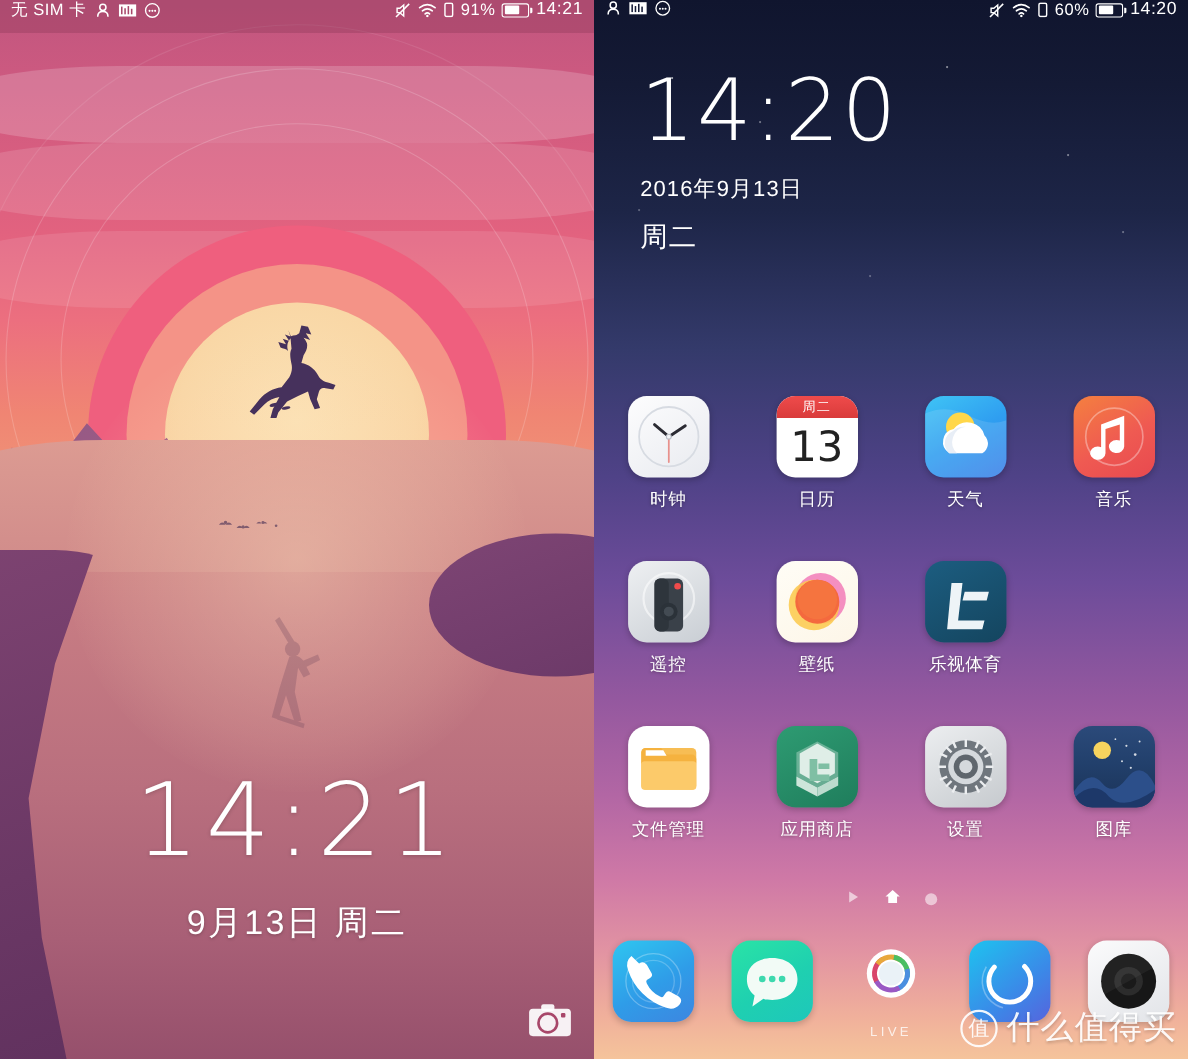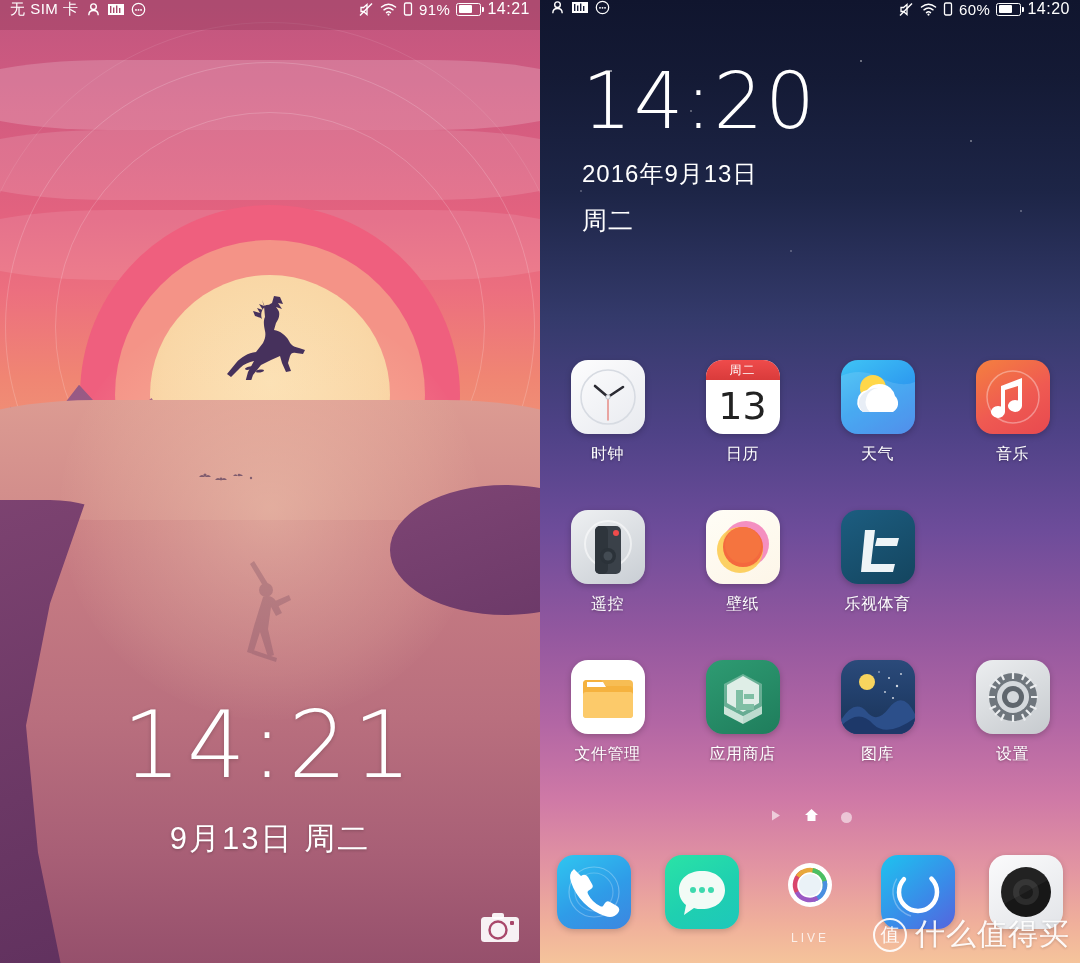--- a/index.html
+++ b/index.html
@@ -93,21 +93,21 @@
       #e294a2 90%, #f0b09b 96%, #f5c49b 100%);
   }
   .stars{ position:absolute; inset:0; pointer-events:none; }
   .star{ position:absolute; width:2px; height:2px; background:#fff; border-radius:50%; opacity:.65; }
 
   .hm-clock{ position:absolute; left:42px; top:62px; color:#fff; }
   .hm-time{
     font-size:78px; font-weight:300; letter-spacing:2px; line-height:1;
     font-family:"DejaVu Sans","Liberation Sans",sans-serif;
   }
-  .hm-date{ font-size:24px; margin-top:18px; font-weight:400; letter-spacing:1px; }
+  .hm-date{ font-size:20px; margin-top:18px; font-weight:400; letter-spacing:1px; }
   .hm-day{ font-size:25px; margin-top:14px; font-weight:400; letter-spacing:1px; }
 
   .grid{ position:absolute; left:0; top:360px; width:540px; }
   .row{ display:flex; height:150px; }
   .cell{ width:135px; display:flex; flex-direction:column; align-items:center; }
   .icon{ width:74px; height:74px; border-radius:17px; position:relative; overflow:hidden;
          box-shadow:0 2px 6px rgba(0,0,0,.22); }
   .lbl{ margin-top:10px; font-size:16px; color:#fff; text-shadow:0 1px 3px rgba(0,0,0,.35); letter-spacing:.5px; }
 
   
@@ -410,39 +410,20 @@
                 <polygon points="37,14 56,24 56,46 37,56 18,46 18,24" opacity=".35"></polygon>
                 <polygon points="37,16 53,25 53,43 37,52 21,43 21,25" fill="#dfeee7"></polygon>
                 <path d="M30 30 h7 v14 h11 v6 H30 z" fill="#7fbfa4"></path>
                 <path d="M38 34 h10 v5 H38 z" fill="#7fbfa4"></path>
                 <polygon points="18,46 37,56 37,64 18,54" fill="#cde5da"></polygon>
                 <polygon points="56,46 37,56 37,64 56,54" fill="#bcdbce"></polygon>
               </g>
             </svg>
           </div>
           <div class="lbl">应用商店</div>
-        </div>
-
-        <div class="cell">
-          <div class="icon ic-gallery">
-            <svg viewBox="0 0 74 74" width="74" height="74">
-              <circle cx="26" cy="22" r="8" fill="#f7d45e"></circle>
-              <g fill="#fff" opacity=".8">
-                <circle cx="48" cy="18" r="1"></circle>
-                  <circle cx="56" cy="26" r="1.2"></circle>
-                <circle cx="44" cy="32" r=".9"></circle>
-                  <circle cx="60" cy="14" r=".9"></circle>
-                <circle cx="52" cy="38" r="1"></circle>
-                  <circle cx="38" cy="12" r=".8"></circle>
-              </g>
-              <path d="M0 60 q14 -22 26 -8 q10 12 22 -4 q14 -18 26 6 v20 H0 z" fill="#2c4f8a"></path>
-              <path d="M0 66 q18 -18 32 -2 q14 14 42 -6 v20 H0 z" fill="#1d3869"></path>
-            </svg>
-          </div>
-          <div class="lbl">图库</div>
         </div>
 
         <div class="cell">
           <div class="icon ic-settings">
             <svg viewBox="0 0 74 74" width="74" height="74">
               <g fill="#6f767d">
                 <circle cx="37" cy="37" r="24"></circle>
               </g>
               <g stroke="#eceef0" stroke-width="2.2">
                 <g>
@@ -464,20 +445,39 @@
                     <line x1="46" y1="20" x2="49" y2="13.5"></line>
                 </g>
               </g>
               <circle cx="37" cy="37" r="16" fill="#d5d9dd"></circle>
               <circle cx="37" cy="37" r="11" fill="#5f666d"></circle>
               <circle cx="37" cy="37" r="6" fill="#d5d9dd"></circle>
             </svg>
           </div>
           <div class="lbl">设置</div>
         </div>
+
+        <div class="cell">
+          <div class="icon ic-gallery">
+            <svg viewBox="0 0 74 74" width="74" height="74">
+              <circle cx="26" cy="22" r="8" fill="#f7d45e"></circle>
+              <g fill="#fff" opacity=".8">
+                <circle cx="48" cy="18" r="1"></circle>
+                  <circle cx="56" cy="26" r="1.2"></circle>
+                <circle cx="44" cy="32" r=".9"></circle>
+                  <circle cx="60" cy="14" r=".9"></circle>
+                <circle cx="52" cy="38" r="1"></circle>
+                  <circle cx="38" cy="12" r=".8"></circle>
+              </g>
+              <path d="M0 60 q14 -22 26 -8 q10 12 22 -4 q14 -18 26 6 v20 H0 z" fill="#2c4f8a"></path>
+              <path d="M0 66 q18 -18 32 -2 q14 14 42 -6 v20 H0 z" fill="#1d3869"></path>
+            </svg>
+          </div>
+          <div class="lbl">图库</div>
+        </div>
       </div>
     </div>
 
     <div class="dots">
       <span>
         <svg width="13" height="13" viewBox="0 0 13 13">
             <polygon points="3,1.5 11,6.5 3,11.5" fill="rgba(255,255,255,.6)"></polygon>
           </svg>
       </span>
       <span>

